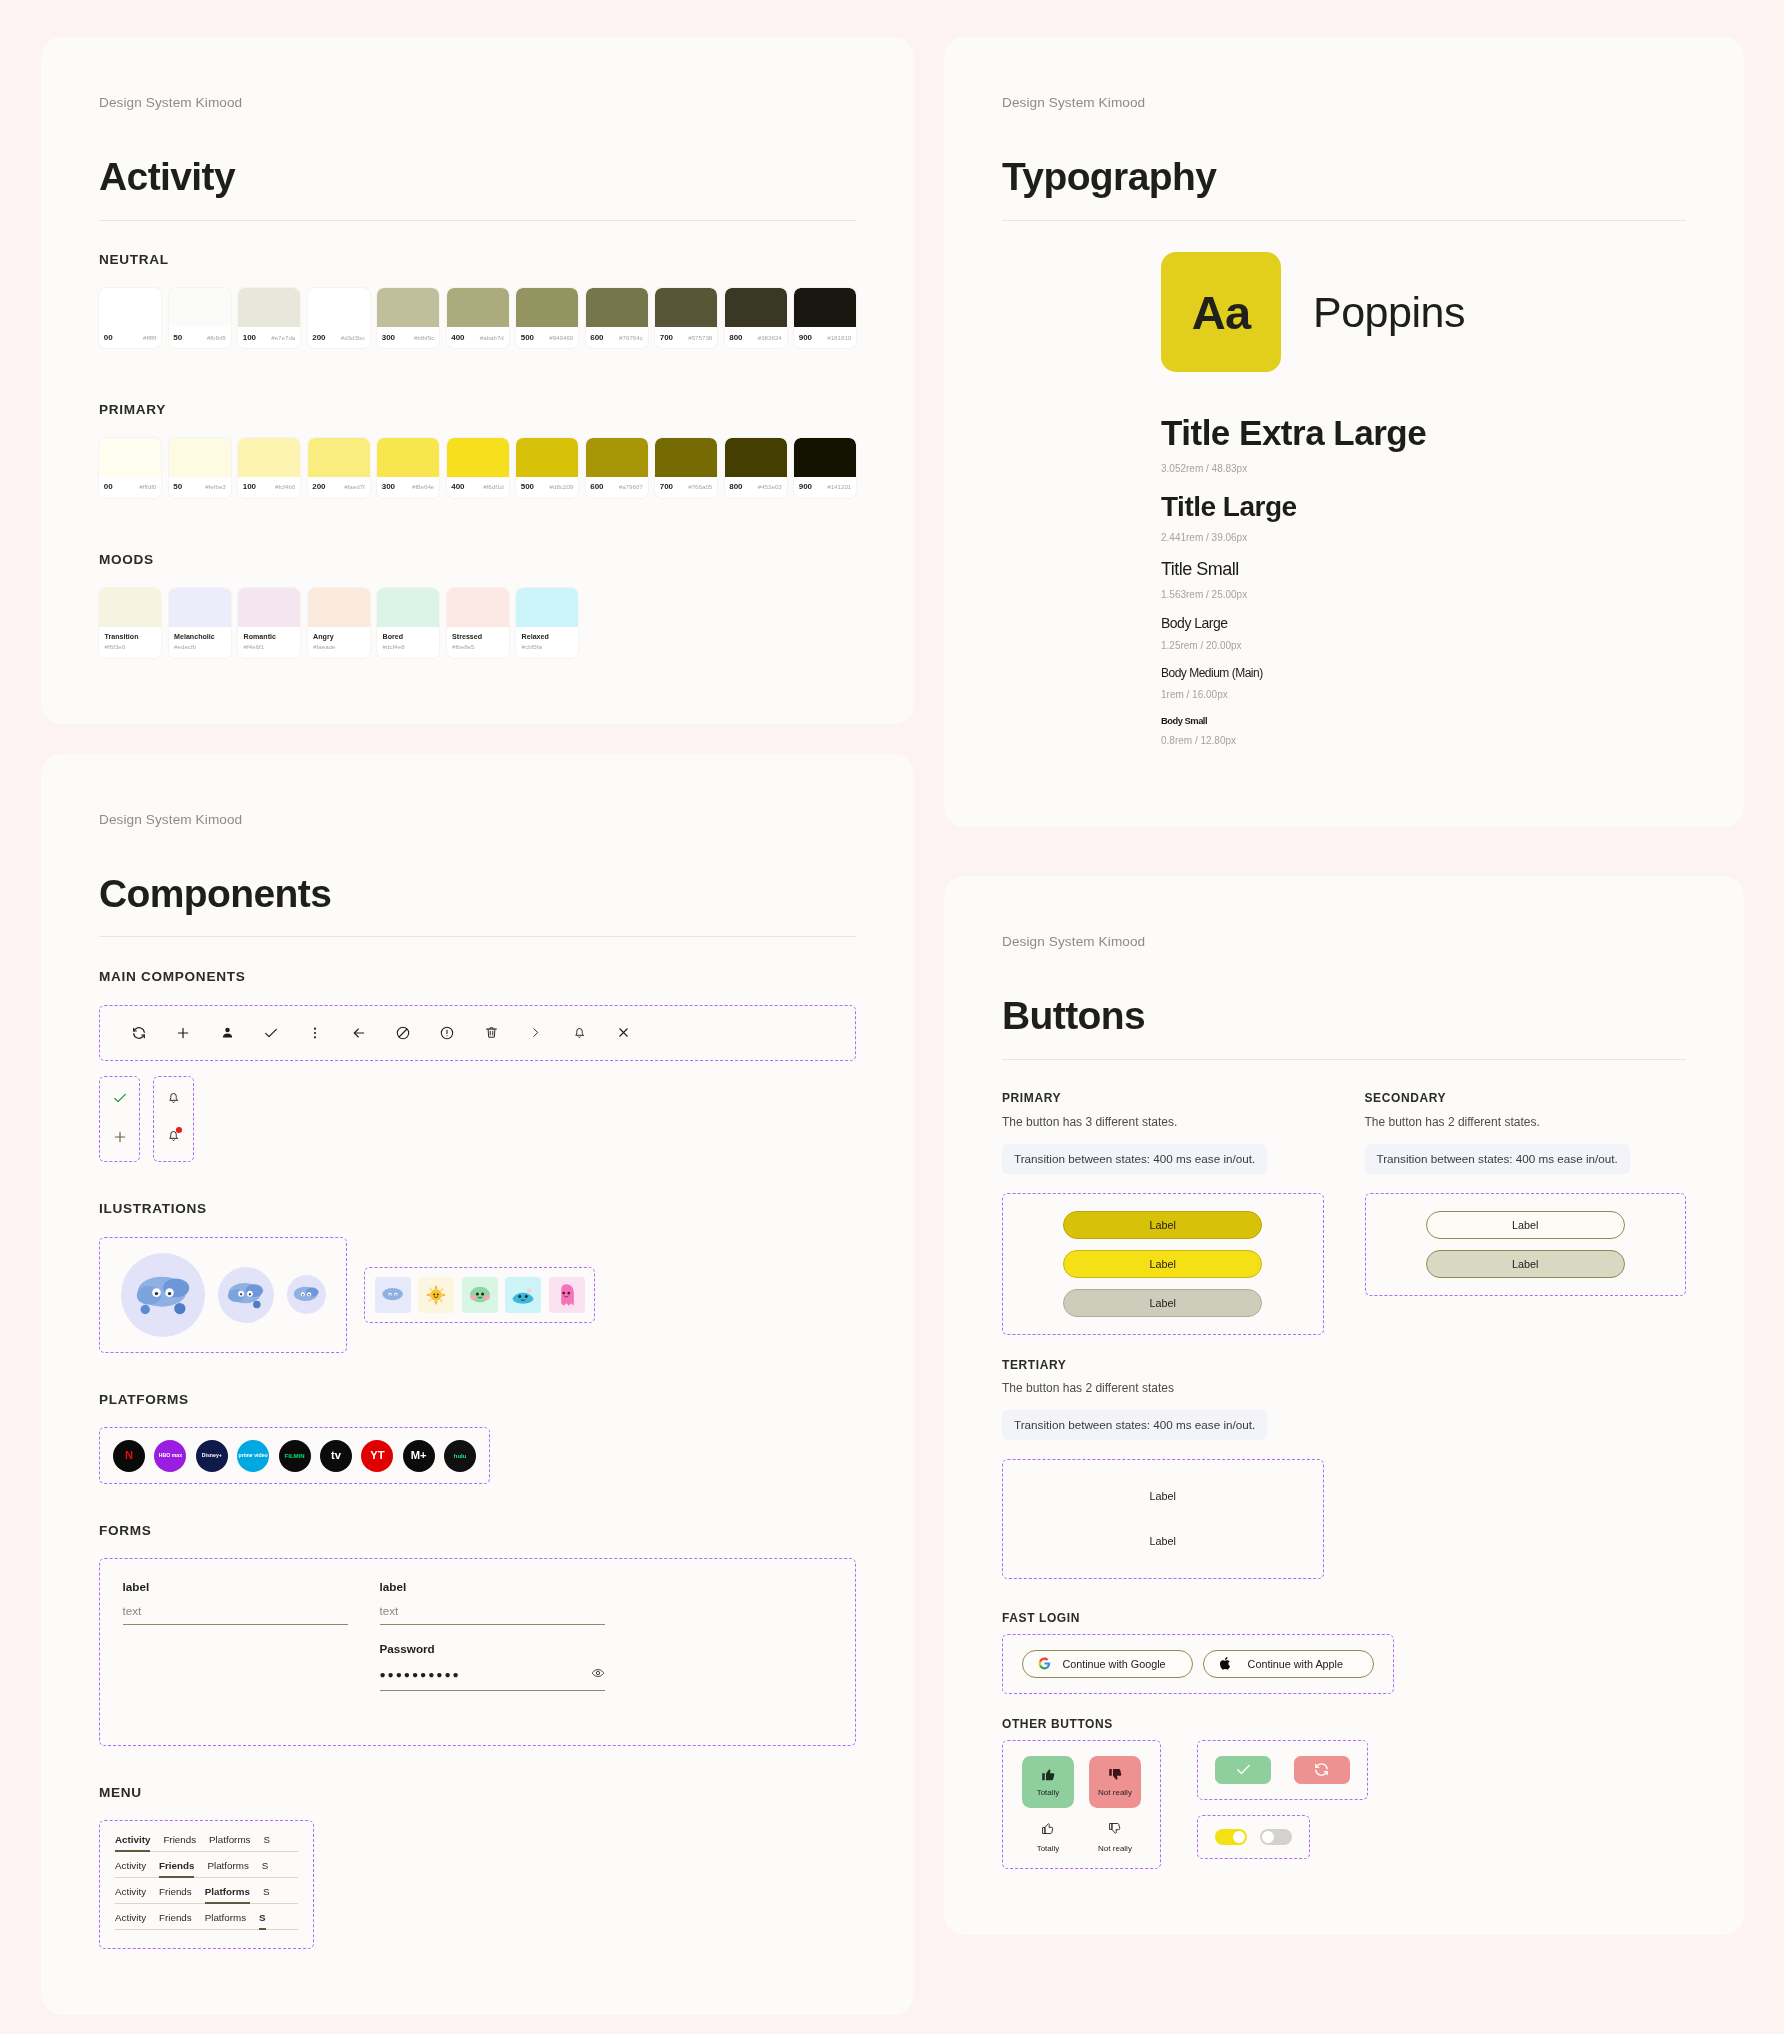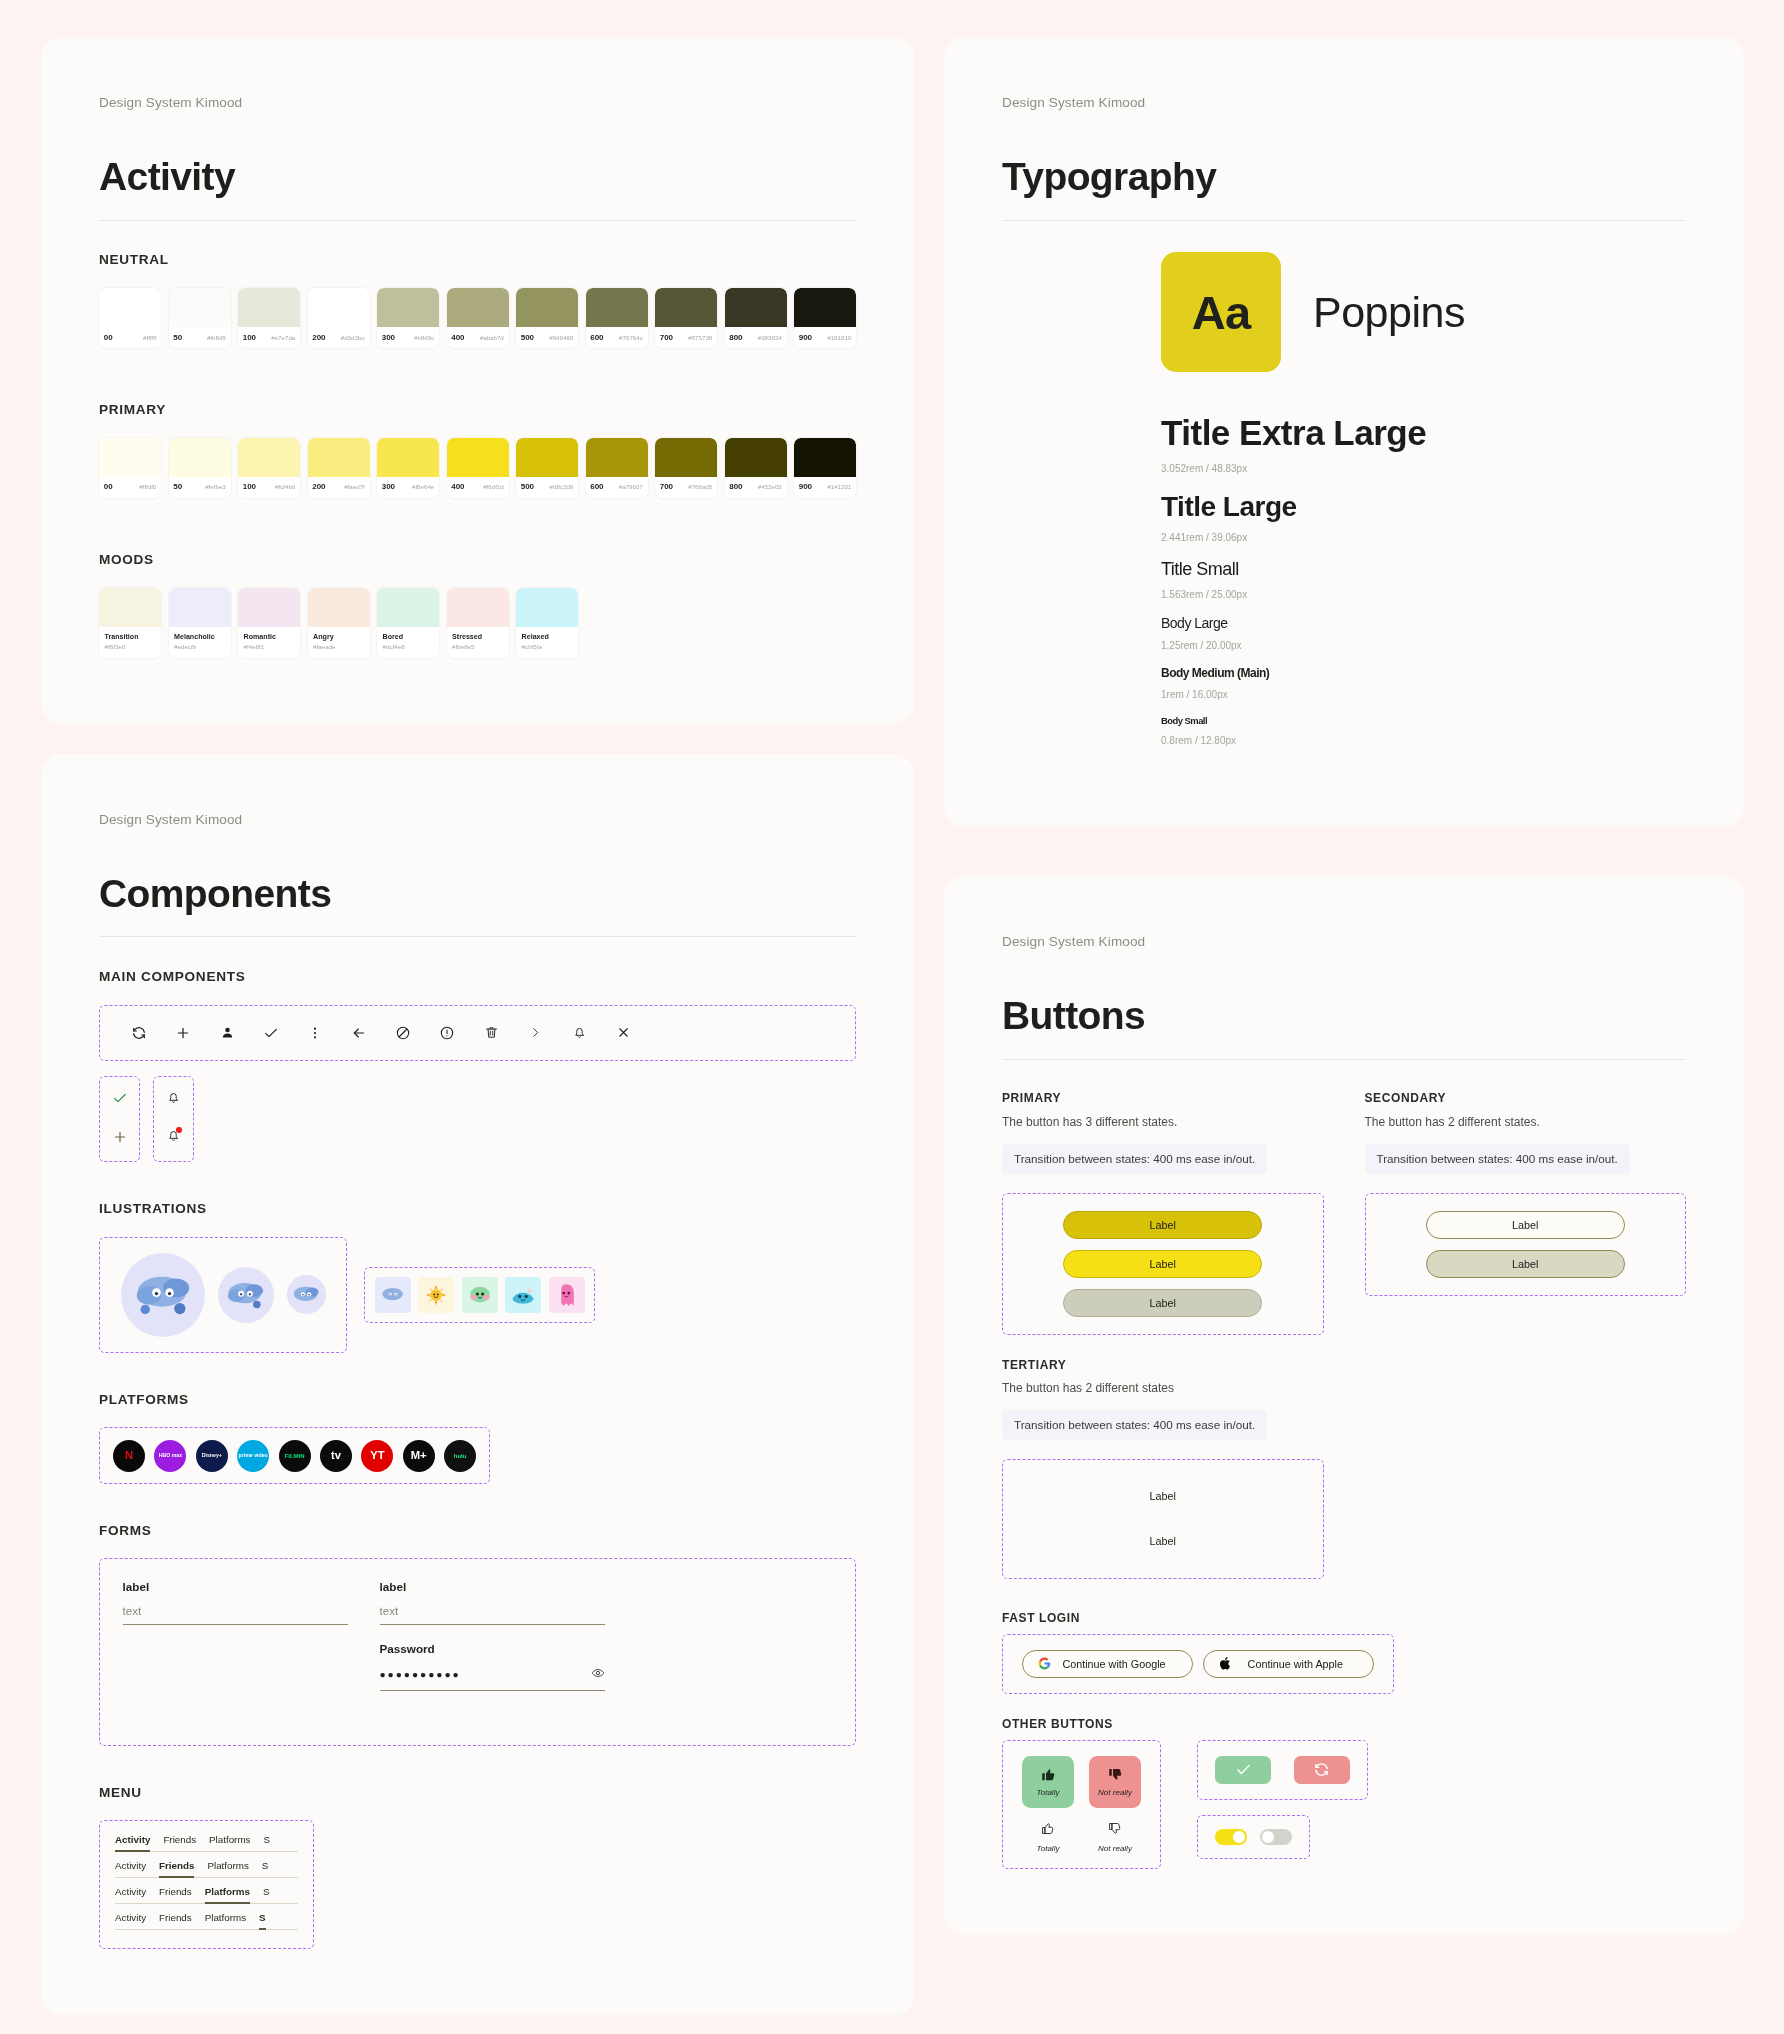--- a/index.html
+++ b/index.html
@@ -143,21 +143,21 @@
   .btn.t1, .btn.t2 { background: transparent; border: none; }
 
   .login-group { padding: 15px 19px; display: flex; flex-direction: row; gap: 10.3px; width: fit-content; }
   .login-btn {
     width: 171px; height: 28px; border-radius: 14px; background: #fdfcf8;
     border: 0.9px solid #8d8a55; display: flex; align-items: center; padding: 0 15px;
     font-size: 10.8px; color: #20201c; gap: 0;
   }
   .login-btn .lbl { flex: 1; text-align: center; }
 
-  .other-wrap { display: flex; gap: 36px; align-items: flex-start; font-style: italic; }
+  .other-wrap { display: flex; gap: 36px; align-items: flex-start; }
   .vote-box { padding: 15px 19px; display: flex; flex-direction: column; gap: 13px; }
   .vote-row { display: flex; gap: 15px; }
   .vote-tile { width: 52px; height: 52px; border-radius: 8.4px; display: flex; flex-direction: column;
                align-items: center; justify-content: center; gap: 2.8px; }
   .vote-tile.yes { background: #8fcf9d; }
   .vote-tile.no { background: #ee9191; }
   .vote-tile .vl { font-size: 8px; color: #1f1f1d; }
   .vote-plain { width: 52px; display: flex; flex-direction: column; align-items: center; gap: 4.7px; }
   .vote-plain .vl { font-size: 8px; color: #1f1f1d; }
 
@@ -689,21 +689,21 @@
           </div>
           <div class="type-row">
             <div class="type-name" style="font-size:18px;font-weight:400">Title Small</div>
             <div class="type-spec">1.563rem / 25.00px</div>
           </div>
           <div class="type-row">
             <div class="type-name" style="font-size:14px;font-weight:500">Body Large</div>
             <div class="type-spec">1.25rem / 20.00px</div>
           </div>
           <div class="type-row">
-            <div class="type-name" style="font-size:12px;font-weight:700">Body Medium (Main)</div>
+            <div class="type-name" style="font-size:12px;font-weight:400">Body Medium (Main)</div>
             <div class="type-spec">1rem / 16.00px</div>
           </div>
           <div class="type-row">
             <div class="type-name" style="font-size:9.4px;font-weight:600">Body Small</div>
             <div class="type-spec">0.8rem / 12.80px</div>
           </div>
         </div>
     </div>
 
     <div class="card">

